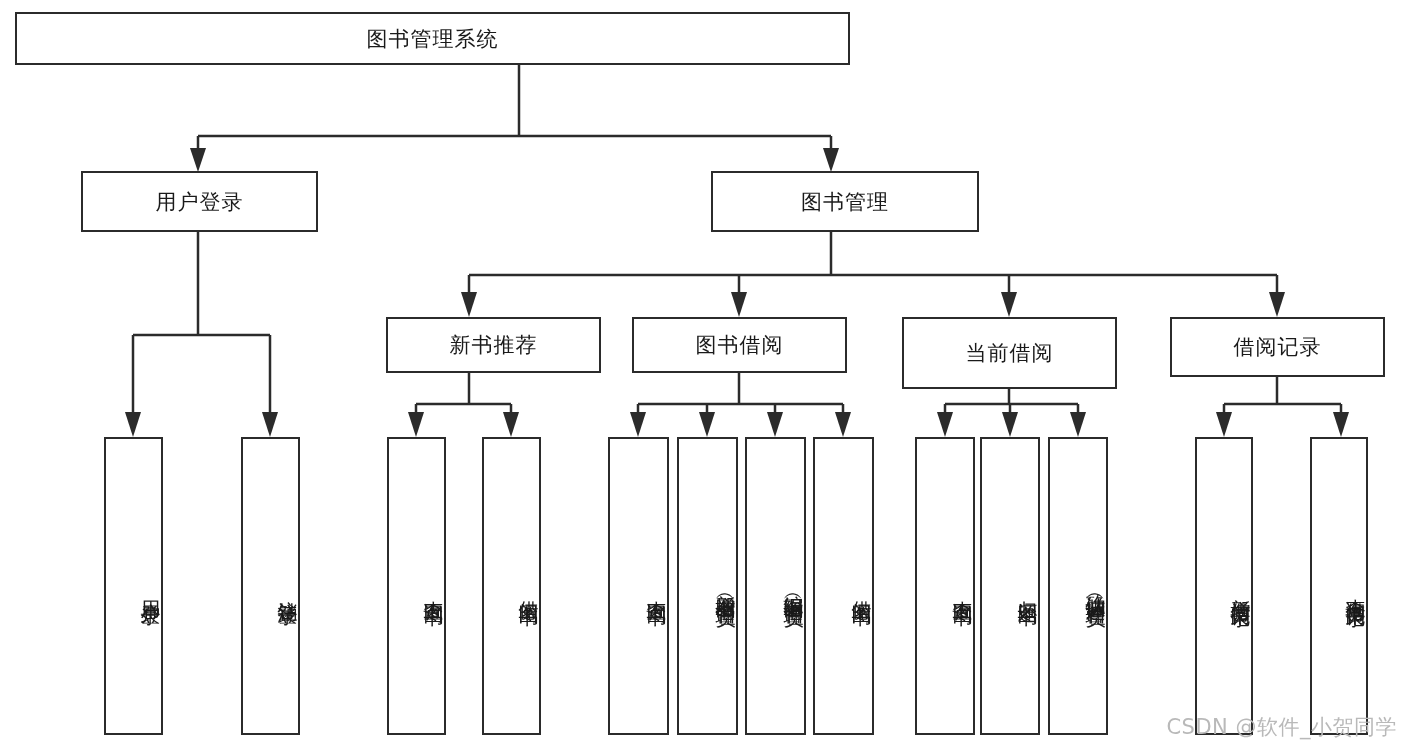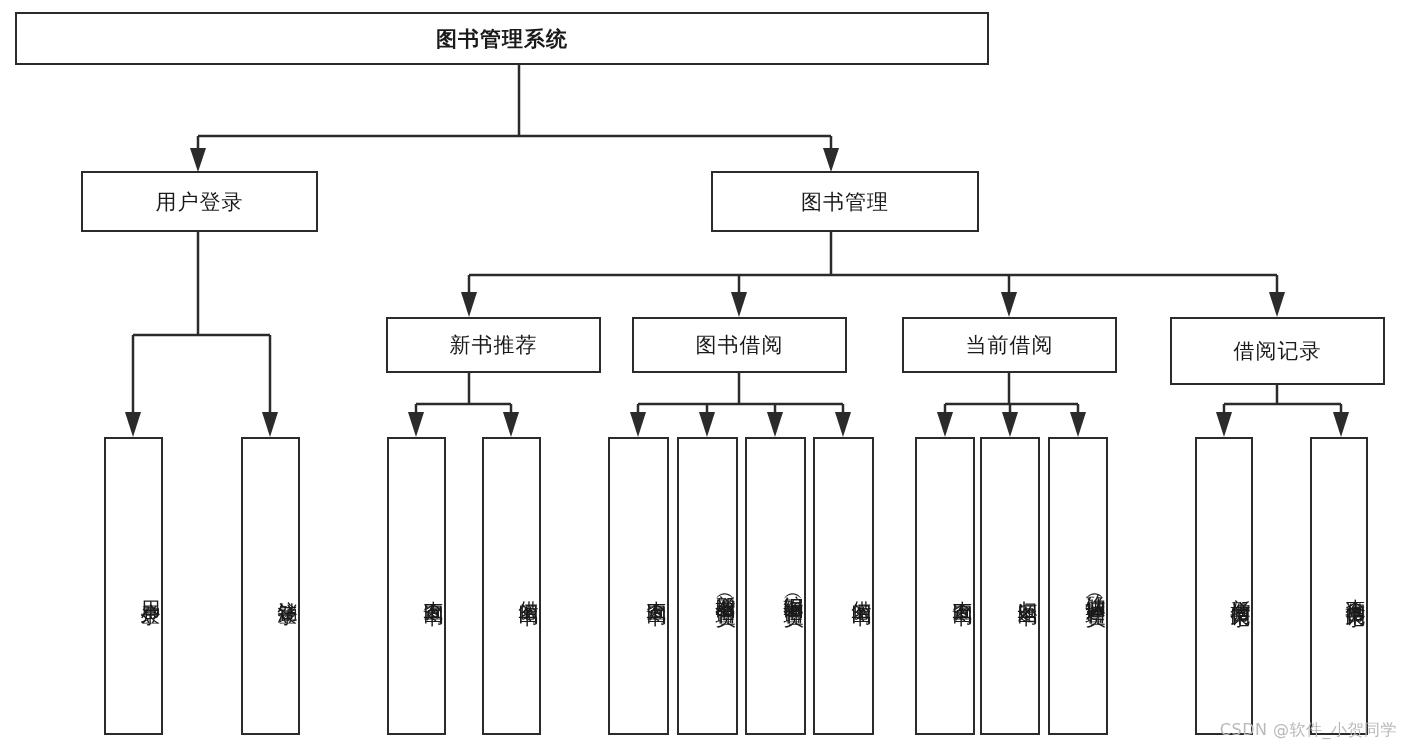--- a/index.html
+++ b/index.html
@@ -36,21 +36,21 @@
     padding-top:6px;
     letter-spacing:2px;
   }
   .node.vert.top-align{
     padding-top:4px;
   }
   .watermark{
     position:absolute;
     right:8px;
     bottom:6px;
-    font-size:16px;
+    font-size:21px;
     color:#b9b9b9;
     letter-spacing:0.5px;
     white-space:nowrap;
     z-index:5;
     font-family:"DejaVu Sans","Liberation Sans",sans-serif;
   }
   svg.links{
     position:absolute;left:0;top:0;width:1405px;height:747px;
     pointer-events:none;
   }
@@ -121,29 +121,29 @@
     <polygon points="1078,437 1070,412 1086,412" fill="#2b2b2b" stroke="none"></polygon>
 
     <line x1="1277" y1="373" x2="1277" y2="404"></line>
     <line x1="1224" y1="404" x2="1341" y2="404"></line>
     <line x1="1224" y1="404" x2="1224" y2="422"></line>
     <polygon points="1224,437 1216,412 1232,412" fill="#2b2b2b" stroke="none"></polygon>
     <line x1="1341" y1="404" x2="1341" y2="422"></line>
     <polygon points="1341,437 1333,412 1349,412" fill="#2b2b2b" stroke="none"></polygon>
   </svg>
 
-  <div class="node horiz" style="left:15px;top:12px;width:974px;height:53px;font-weight:bold;">图书管理系统</div>
+  <div class="node horiz" style="left:15px;top:12px;width:835px;height:53px;">图书管理系统</div>
 
   <div class="node horiz" style="left:81px;top:171px;width:237px;height:61px;">用户登录</div>
   <div class="node horiz" style="left:711px;top:171px;width:268px;height:61px;">图书管理</div>
 
   <div class="node horiz" style="left:362px;top:317px;width:215px;height:56px;margin-left:24px;">新书推荐</div>
   <div class="node horiz" style="left:632px;top:317px;width:215px;height:56px;">图书借阅</div>
-  <div class="node horiz" style="left:902px;top:317px;width:215px;height:56px;">当前借阅</div>
-  <div class="node horiz" style="left:1170px;top:317px;width:215px;height:68px;">借阅记录</div>
+  <div class="node horiz" style="left:902px;top:317px;width:215px;height:72px;">当前借阅</div>
+  <div class="node horiz" style="left:1170px;top:317px;width:215px;height:60px;">借阅记录</div>
 
   <div class="node vert" style="left:104px;top:437px;width:59px;height:298px;">用户登录</div>
   <div class="node vert" style="left:241px;top:437px;width:59px;height:298px;">注销登录</div>
 
   <div class="node vert" style="left:387px;top:437px;width:59px;height:298px;">查询图书</div>
   <div class="node vert" style="left:482px;top:437px;width:59px;height:298px;">借阅图书</div>
 
   <div class="node vert" style="left:608px;top:437px;width:61px;height:298px;">查询图书</div>
   <div class="node vert top-align" style="left:677px;top:437px;width:61px;height:298px;align-items:flex-start;">新增图书（管理员）</div>
   <div class="node vert top-align" style="left:745px;top:437px;width:61px;height:298px;align-items:flex-start;">编辑图书（管理员）</div>

